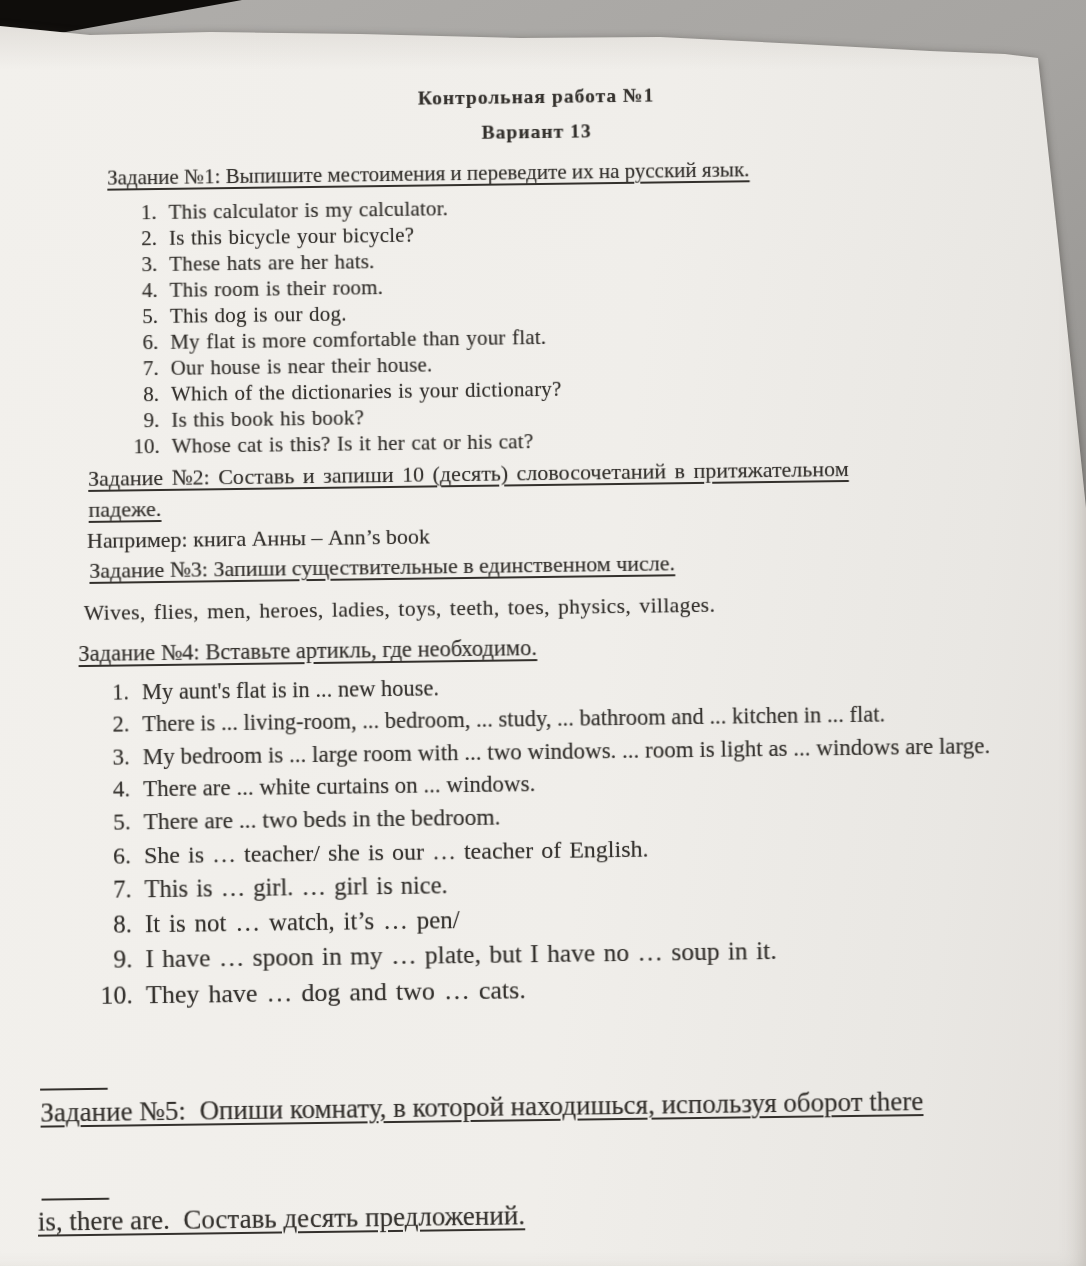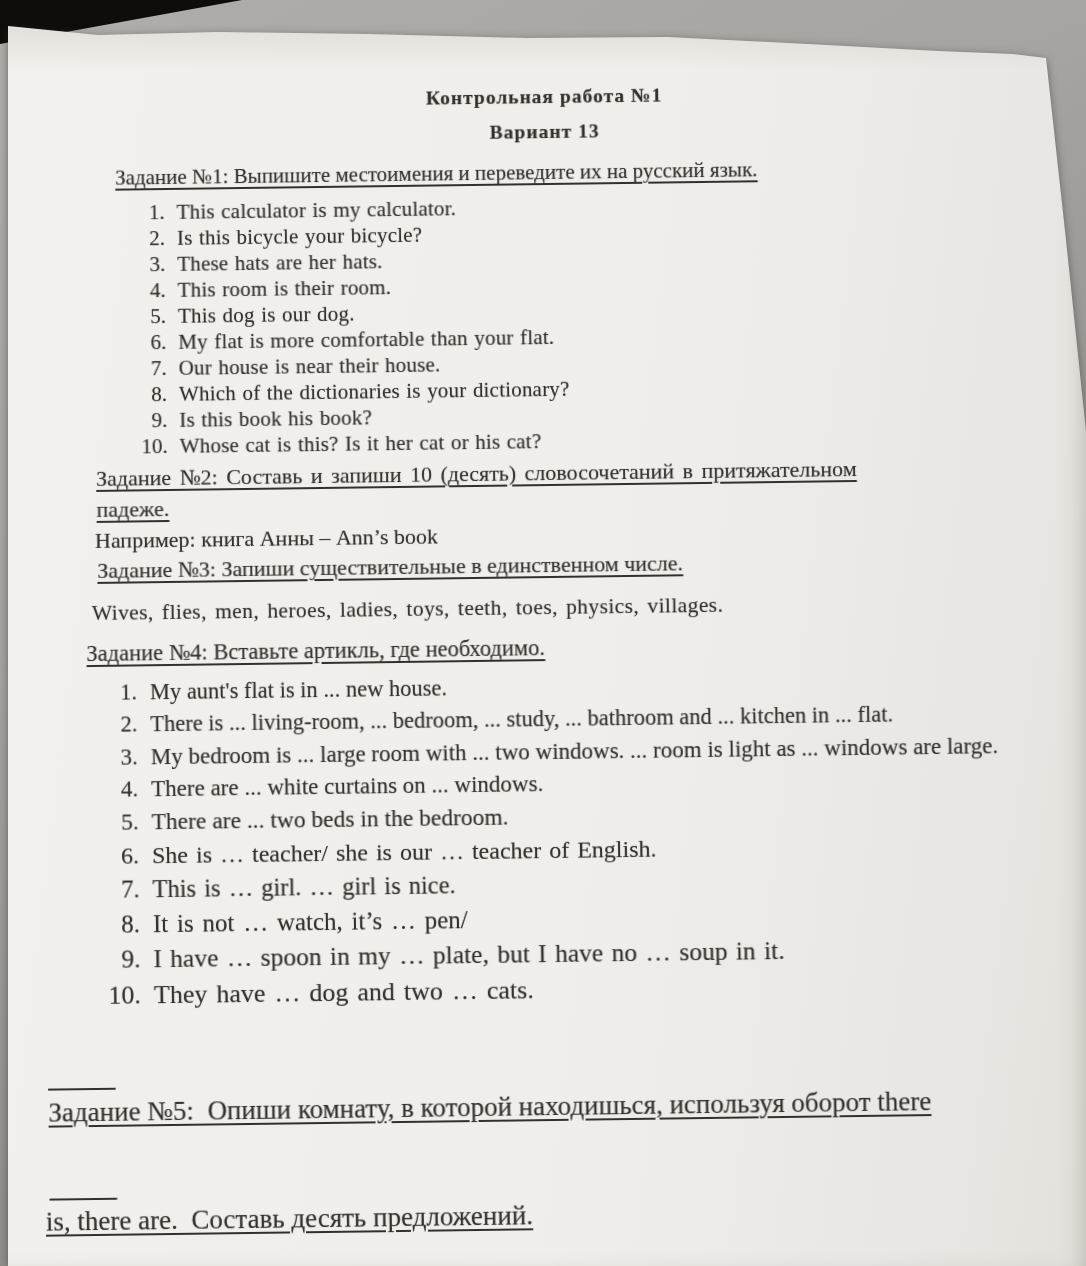--- a/index.html
+++ b/index.html
@@ -8,21 +8,21 @@
     font-family:"Liberation Serif","DejaVu Serif",serif;
     background:#8d8b88;
   }
   
   .bg{position:absolute;inset:0;
       background:linear-gradient(150deg,#b0aeab 0%,#a6a4a1 35%,#918f8c 65%,#7e7c79 100%);}
   
   .dark-corner{position:absolute;top:0;left:0;width:242px;height:44px;
       background:#0f0d0b;clip-path:polygon(0 0,100% 0,0 100%);}
   
-  .paper-wrap{position:absolute;inset:0;filter:drop-shadow(0 2px 4px rgba(40,35,30,.5));margin-left:8px;}
+  .paper-wrap{position:absolute;inset:0;filter:drop-shadow(0 2px 4px rgba(40,35,30,.5));}
   .paper{position:absolute;inset:0;
       clip-path:polygon(0 26px,90px 35px,210px 32px,360px 34px,520px 38px,660px 37px,
                         800px 44px,930px 51px,1005px 54px,1038px 58px,1058px 240px,
                         1086px 508px,1086px 1266px,0 1266px);
       background:
         linear-gradient(180deg,rgba(120,110,100,.20) 0,rgba(120,110,100,0) 70px),
         linear-gradient(97deg,#f2f0ec 0%,#f0eeea 55%,#e9e7e3 85%,#e4e1dd 100%);
       box-shadow:inset -14px 0 24px -14px rgba(90,80,70,.35);}
   .content{position:absolute;left:0;top:0;width:1086px;color:#33302c;
       transform:rotate(-0.75deg);transform-origin:543px 620px;

